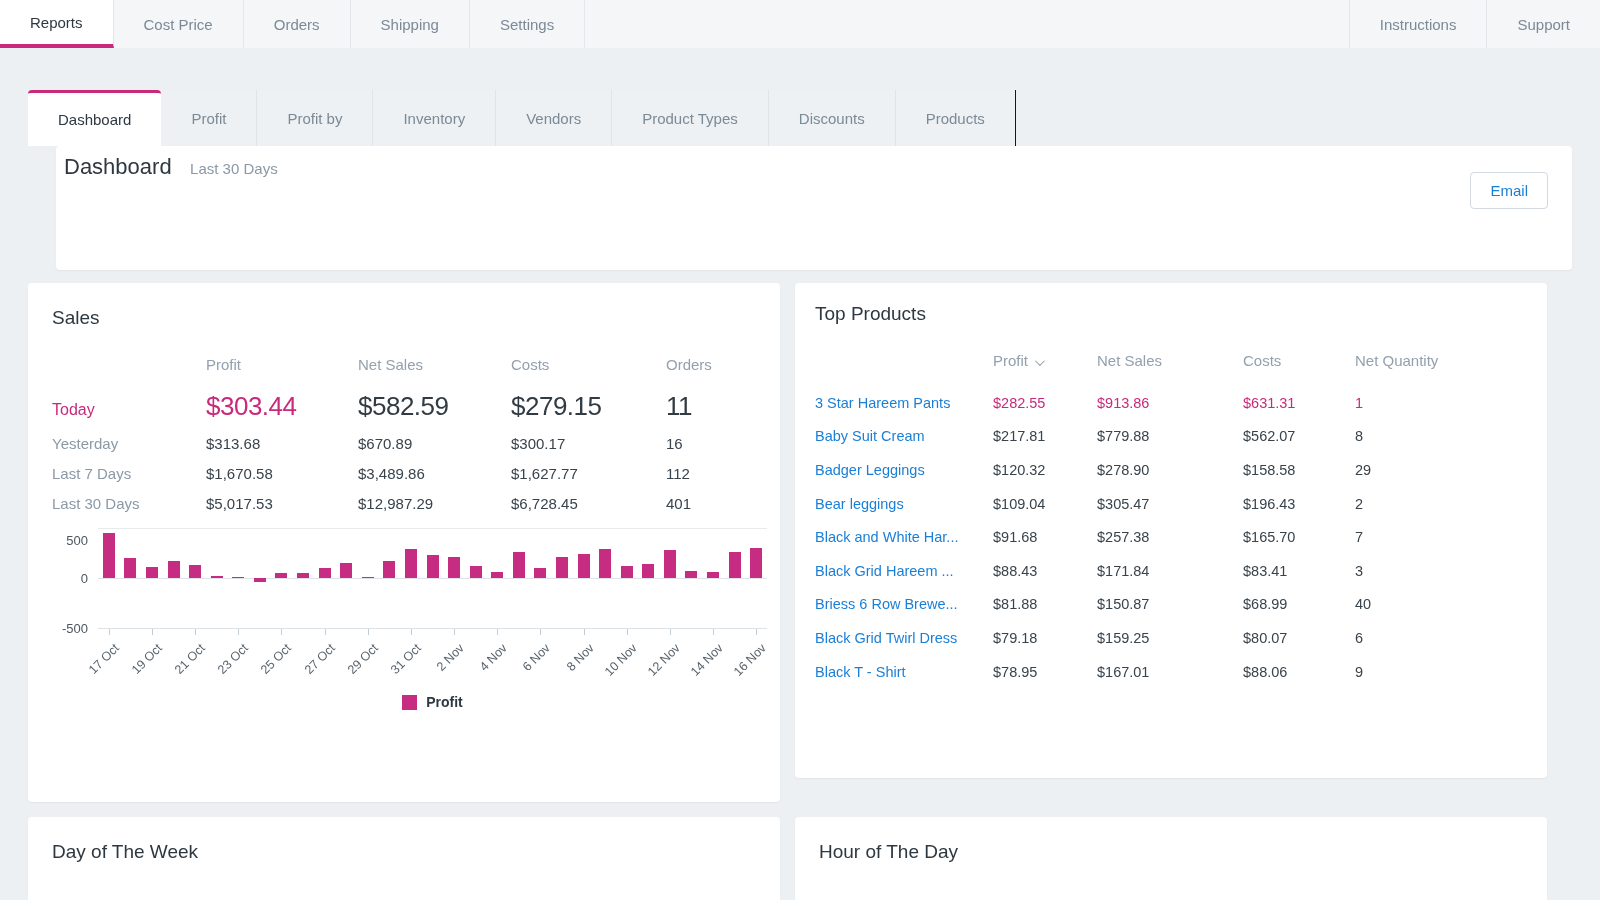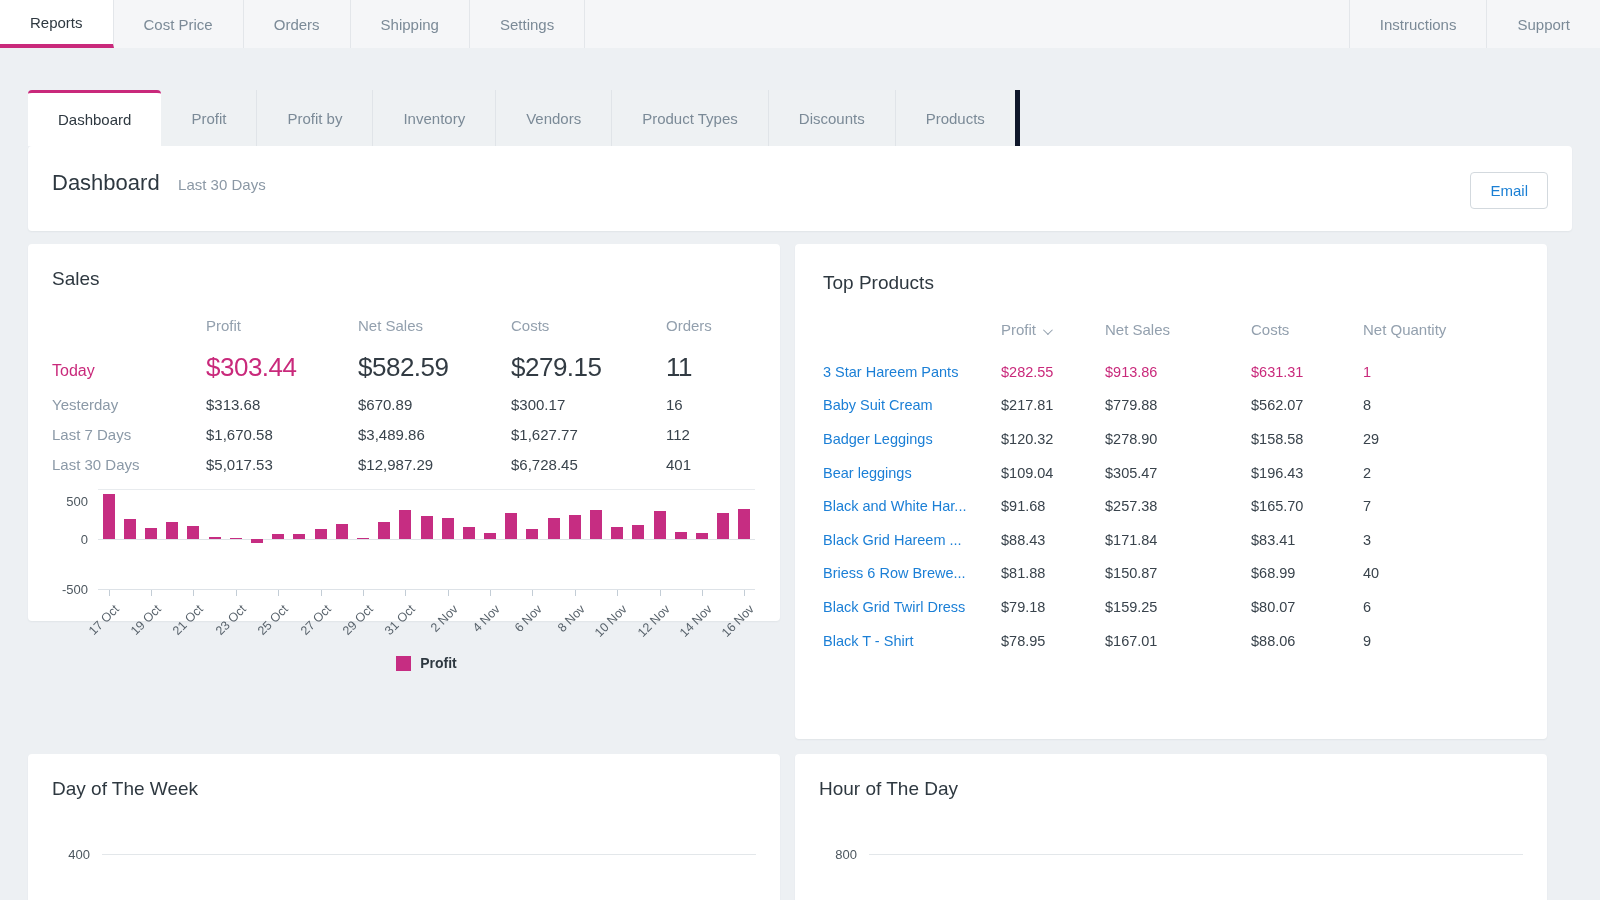--- a/index.html
+++ b/index.html
@@ -15,39 +15,39 @@
   .topnav .spacer { flex:1; }
   .topnav .nav-item.right { border-right:none; border-left:1px solid #e3e6ea; }
 
   
   .main { padding:42px 28px 0 28px; }
 
   
   .tabs { display:flex; height:56px; }
   .tab { padding:0 30px; display:flex; align-items:center; font-size:15px; color:#7b8a97;
     background:#eef1f3; border-right:1px solid #e0e4e8; cursor:pointer; white-space:nowrap; }
-  .tab:last-child { border-right:5px solid #0f172a; }
+  .tab:last-child { border-right:1px solid #0f172a; }
   .tab.active { background:#fff; color:#2e3840; border-top:3px solid #c9297b;
     border-right:none; border-radius:4px 4px 0 0; }
 
   .card { background:#fff; border-radius:4px; box-shadow:0 1px 2px rgba(40,50,60,.06); }
 
-  .header-card { height:85px; padding:24px; position:relative; margin-bottom:13px; }
+  .header-card { height:124px; padding:8px; position:relative; margin-bottom:13px;margin-left:28px; }
   .page-title { font-size:22px; color:#2e3840; display:inline-block; }
   .page-period { font-size:15px; color:#8b98a5; margin-left:14px; }
   .email-btn { position:absolute; right:24px; top:26px; background:#fff; color:#1a7fd4;
     border:1px solid #d3d9de; border-radius:4px; font-size:15px; padding:9px 19px;
     cursor:pointer; font-family:inherit; }
 
   .cards-row { display:grid; grid-template-columns:752px 752px; gap:15px; align-items:start; }
 
   .card-title { font-size:19px; color:#2e3840; }
 
   
-  .sales-card { height:377px; padding:24px 25px 0 24px; }
+  .sales-card { height:519px; padding:24px 13px 0 24px; }
   .s-head { display:grid; grid-template-columns:154px 152px 153px 155px 1fr;
     font-size:15px; color:#93a0ae; margin:27px 0 18px 0; }
   .s-row { display:grid; grid-template-columns:154px 152px 153px 155px 1fr;
     align-items:baseline; margin-bottom:13px; font-size:15px; color:#39434c; }
   .s-row .s-label { color:#8b99a7; }
   .s-row.hl { }
   .s-row.hl .s-label { color:#c9297b; font-size:16px; }
   .s-row.hl .cell { font-size:26px; font-weight:500; color:#323b43; letter-spacing:-.5px; }
   .s-row.hl .cell.c-profit { color:#c9297b; }
 
@@ -63,21 +63,21 @@
     border-top:1px solid #dde2e7; }
   .xtick { position:absolute; top:0; width:1px; height:6px; background:#c3cdd6; }
   .xlabel { position:absolute; top:12px; width:58px; text-align:right; font-size:12.5px;
     color:#59636c; transform:rotate(-45deg); transform-origin:100% 0; white-space:nowrap; }
   .chart-legend { display:flex; align-items:center; justify-content:center; gap:9px;
     margin:6px 0 0 46px; }
   .legend-swatch { width:15px; height:15px; background:#c62d82; }
   .legend-label { font-size:14px; font-weight:bold; color:#2e3840; }
 
   
-  .products-card { height:495px; padding:28px; }
+  .products-card { height:495px; padding:20px; }
   .p-head { display:grid; grid-template-columns:178px 104px 146px 112px 1fr;
     font-size:15px; color:#93a0ae; margin:27px 0 17px 0; }
   .p-head .sortable { cursor:pointer; }
   .chev { display:inline-block; width:7px; height:7px; border-right:1.6px solid #93a0ae;
     border-bottom:1.6px solid #93a0ae; transform:rotate(45deg) translateY(-2px);
     margin-left:7px; }
   .p-row { display:grid; grid-template-columns:178px 104px 146px 112px 1fr;
     align-items:center; height:33.6px; font-size:14.5px; color:#39434c; }
   .p-row .p-name { color:#1b7fd6; cursor:pointer; }
   .p-row.hl .p-val { color:#c9297b; }

